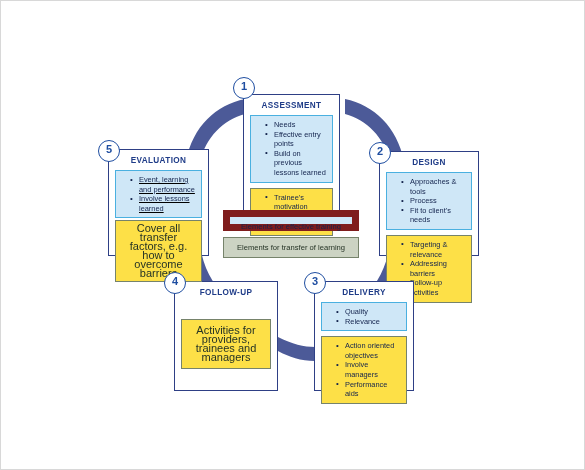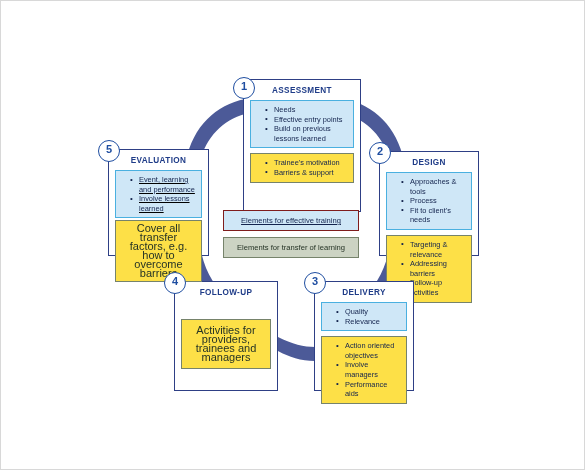--- a/index.html
+++ b/index.html
@@ -102,24 +102,23 @@
     z-index: 4;
     text-align: center;
     font-size: 7.6px;
     line-height: 20px;
     height: 21px;
     width: 136px;
     left: 222px;
   }
   .legend.blue {
     background: #cfe7f7;
-    border: 1px solid #7f1d1d;
+    border: 7px solid #7f1d1d;
     color: #13234d;
     top: 209px;
-    text-decoration: underline;
   }
   .legend.sage {
     background: #ccd3c3;
     border: 1px solid #76836b;
     color: #253325;
     top: 236px;
   }
 </style>
 </head>
 <body>
@@ -132,21 +131,21 @@
 
     <path d="M 344 98 C 373 104 396 126 403 160 L 389 161 C 383 136 366 119 344 113 Z" fill="#4c5a98"></path>
 
     <path d="M 403 244 C 400 272 387 296 366 312 L 357 301 C 375 287 386 266 389 243 Z" fill="#4c5a98"></path>
 
     <path d="M 277 336 C 291 343 303 346 314 346 L 314 360 C 300 360 288 356 277 350 Z" fill="#4c5a98"></path>
 
     <path d="M 199 244 C 202 267 213 287 231 301 L 222 312 C 201 296 188 272 185 244 Z" fill="#4c5a98"></path>
   </svg>
 
-  <div class="stage" style="left:242px; top:78px; width:118px; height:133px;">
+  <div class="stage" style="left:242px; top:93px; width:97px; height:133px;">
     <div class="stage-title">ASSESSMENT</div>
     <div class="panel blue">
       <ul>
         <li>Needs</li>
         <li>Effective entry points</li>
         <li>Build on previous lessons learned</li>
       </ul>
     </div>
     <div class="panel sage">
       <ul>

